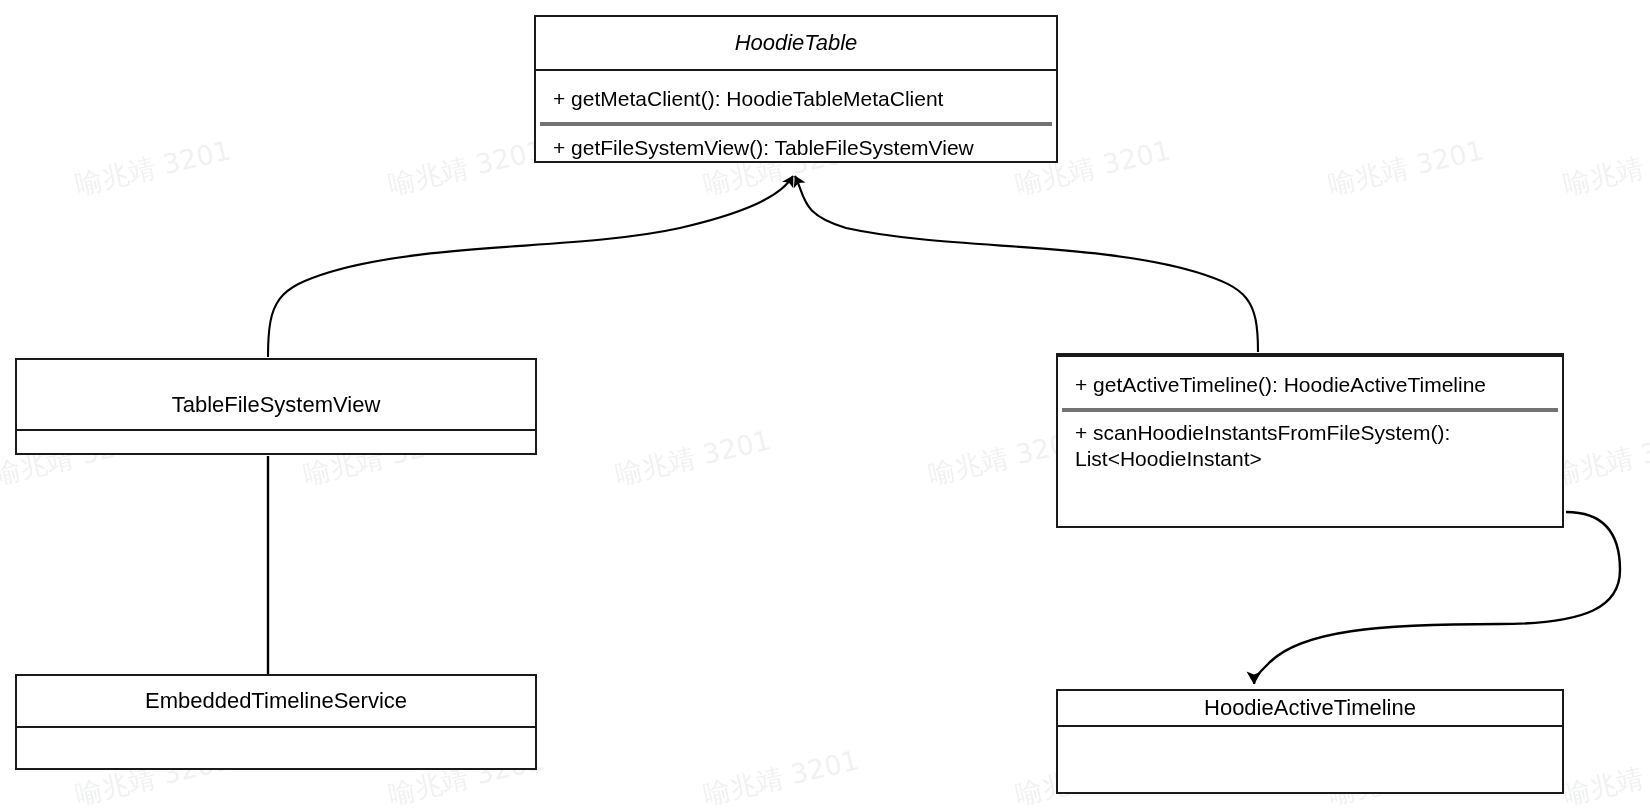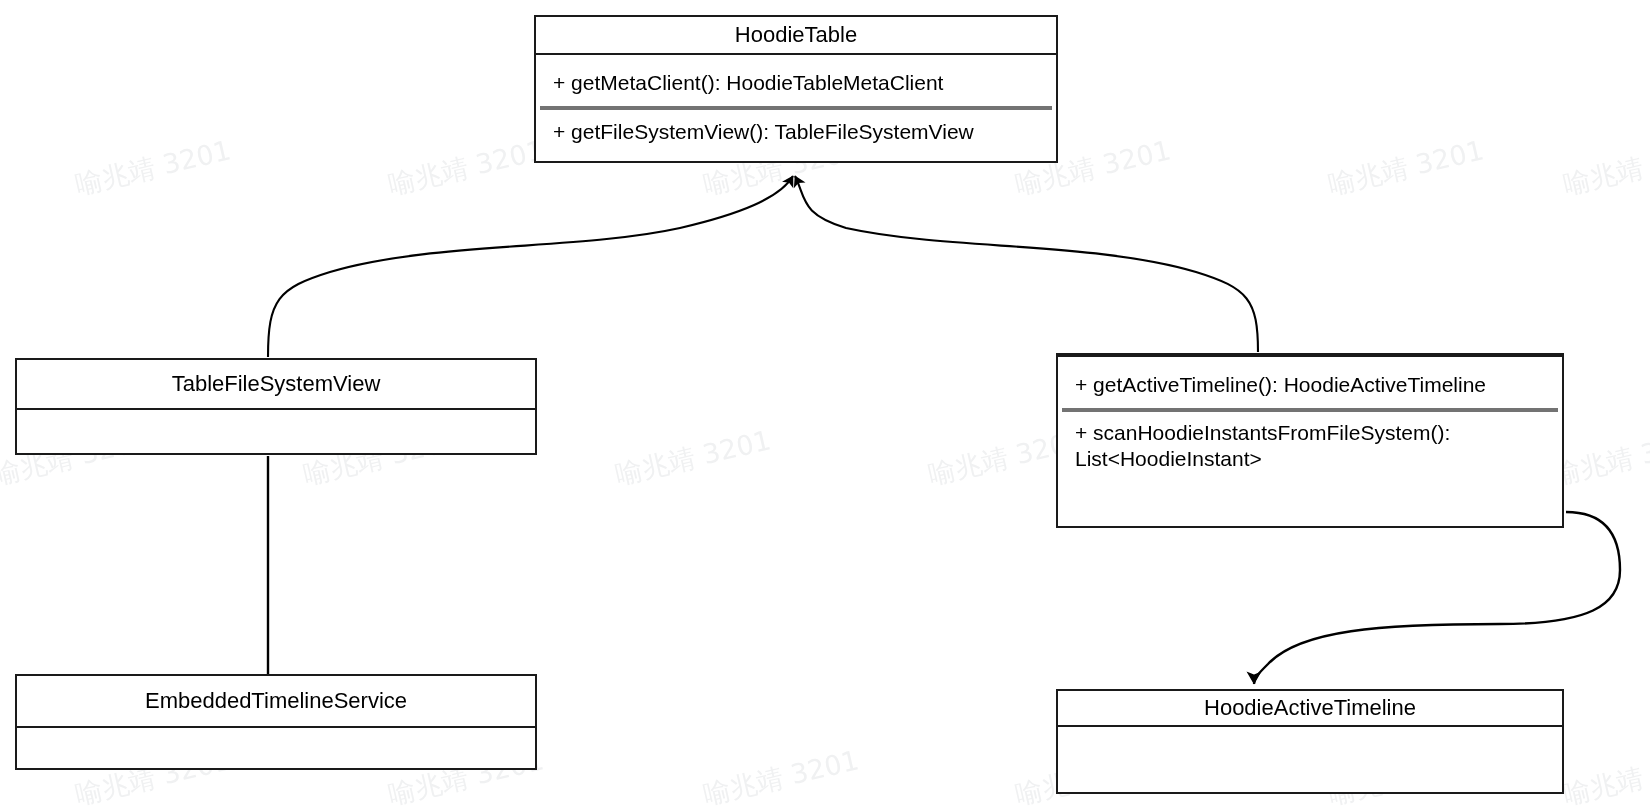--- a/index.html
+++ b/index.html
@@ -135,28 +135,28 @@
 
     <path d="M 1566 512
              C 1604 512, 1620 534, 1620 570
              C 1620 606, 1588 624, 1500 624
              C 1380 624, 1300 630, 1268 664
              C 1258 674, 1254 678, 1254 684" fill="none" stroke="#000000" stroke-width="2.4" marker-end="url(#thin-arrow-down)"></path>
   </svg>
 
   <div id="classes-layer">
       <div class="uml-class" style="left: 534px; top: 15px; width: 524px; height: 148px;">
-        <div class="uml-title" style="height: 36px;">HoodieTable</div>
+        <div class="uml-title" style="height: 52px; font-style: italic;">HoodieTable</div>
         <div class="uml-compartment" style="height: 92px;">
           <div class="uml-member" style="height: 47px;">+ getMetaClient(): HoodieTableMetaClient</div>
           <div class="uml-member" style="height: 47px;">+ getFileSystemView(): TableFileSystemView</div>
         </div>
       </div>
       <div class="uml-class" style="left: 15px; top: 358px; width: 522px; height: 97px;">
-        <div class="uml-title" style="height: 48px;">TableFileSystemView</div>
+        <div class="uml-title" style="height: 48px; margin-top: 21px;">TableFileSystemView</div>
         <div class="uml-compartment" style="height: 45px;">
           <div class="uml-member empty" style="height: 47px;"></div>
         </div>
       </div>
       <div class="uml-class" style="left: 1056px; top: 353px; width: 508px; height: 175px;">
         <div class="uml-compartment" style="height: 119px;">
           <div class="uml-member" style="height: 47px;">+ getActiveTimeline(): HoodieActiveTimeline</div>
           <div class="uml-member" style="height: 72px;">+ scanHoodieInstantsFromFileSystem():
 List&lt;HoodieInstant&gt;</div>
         </div>

